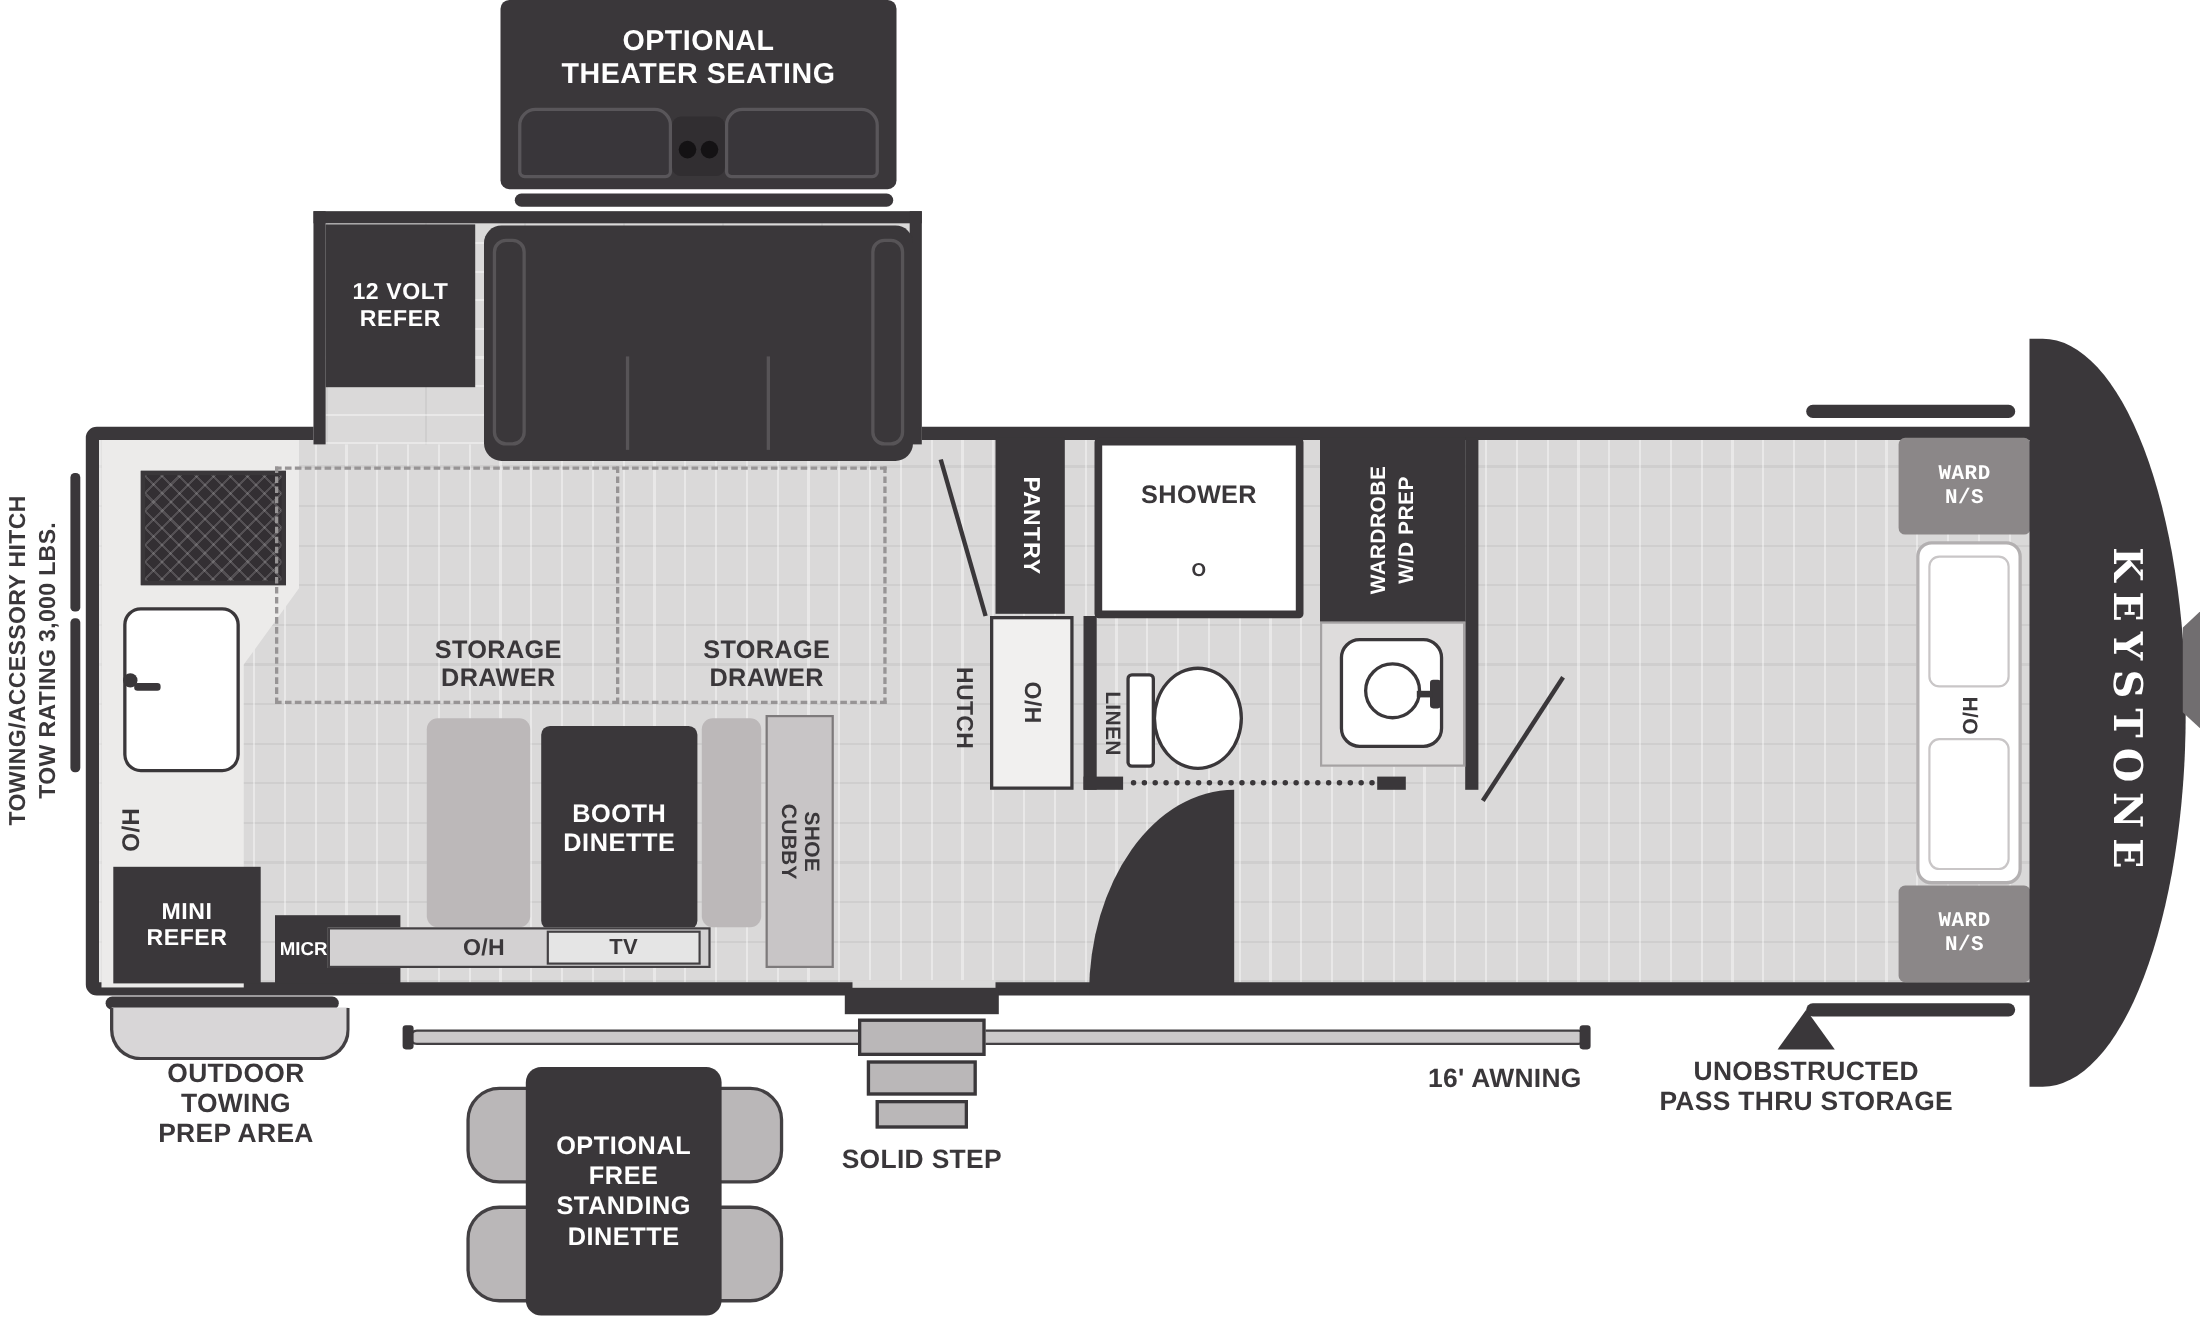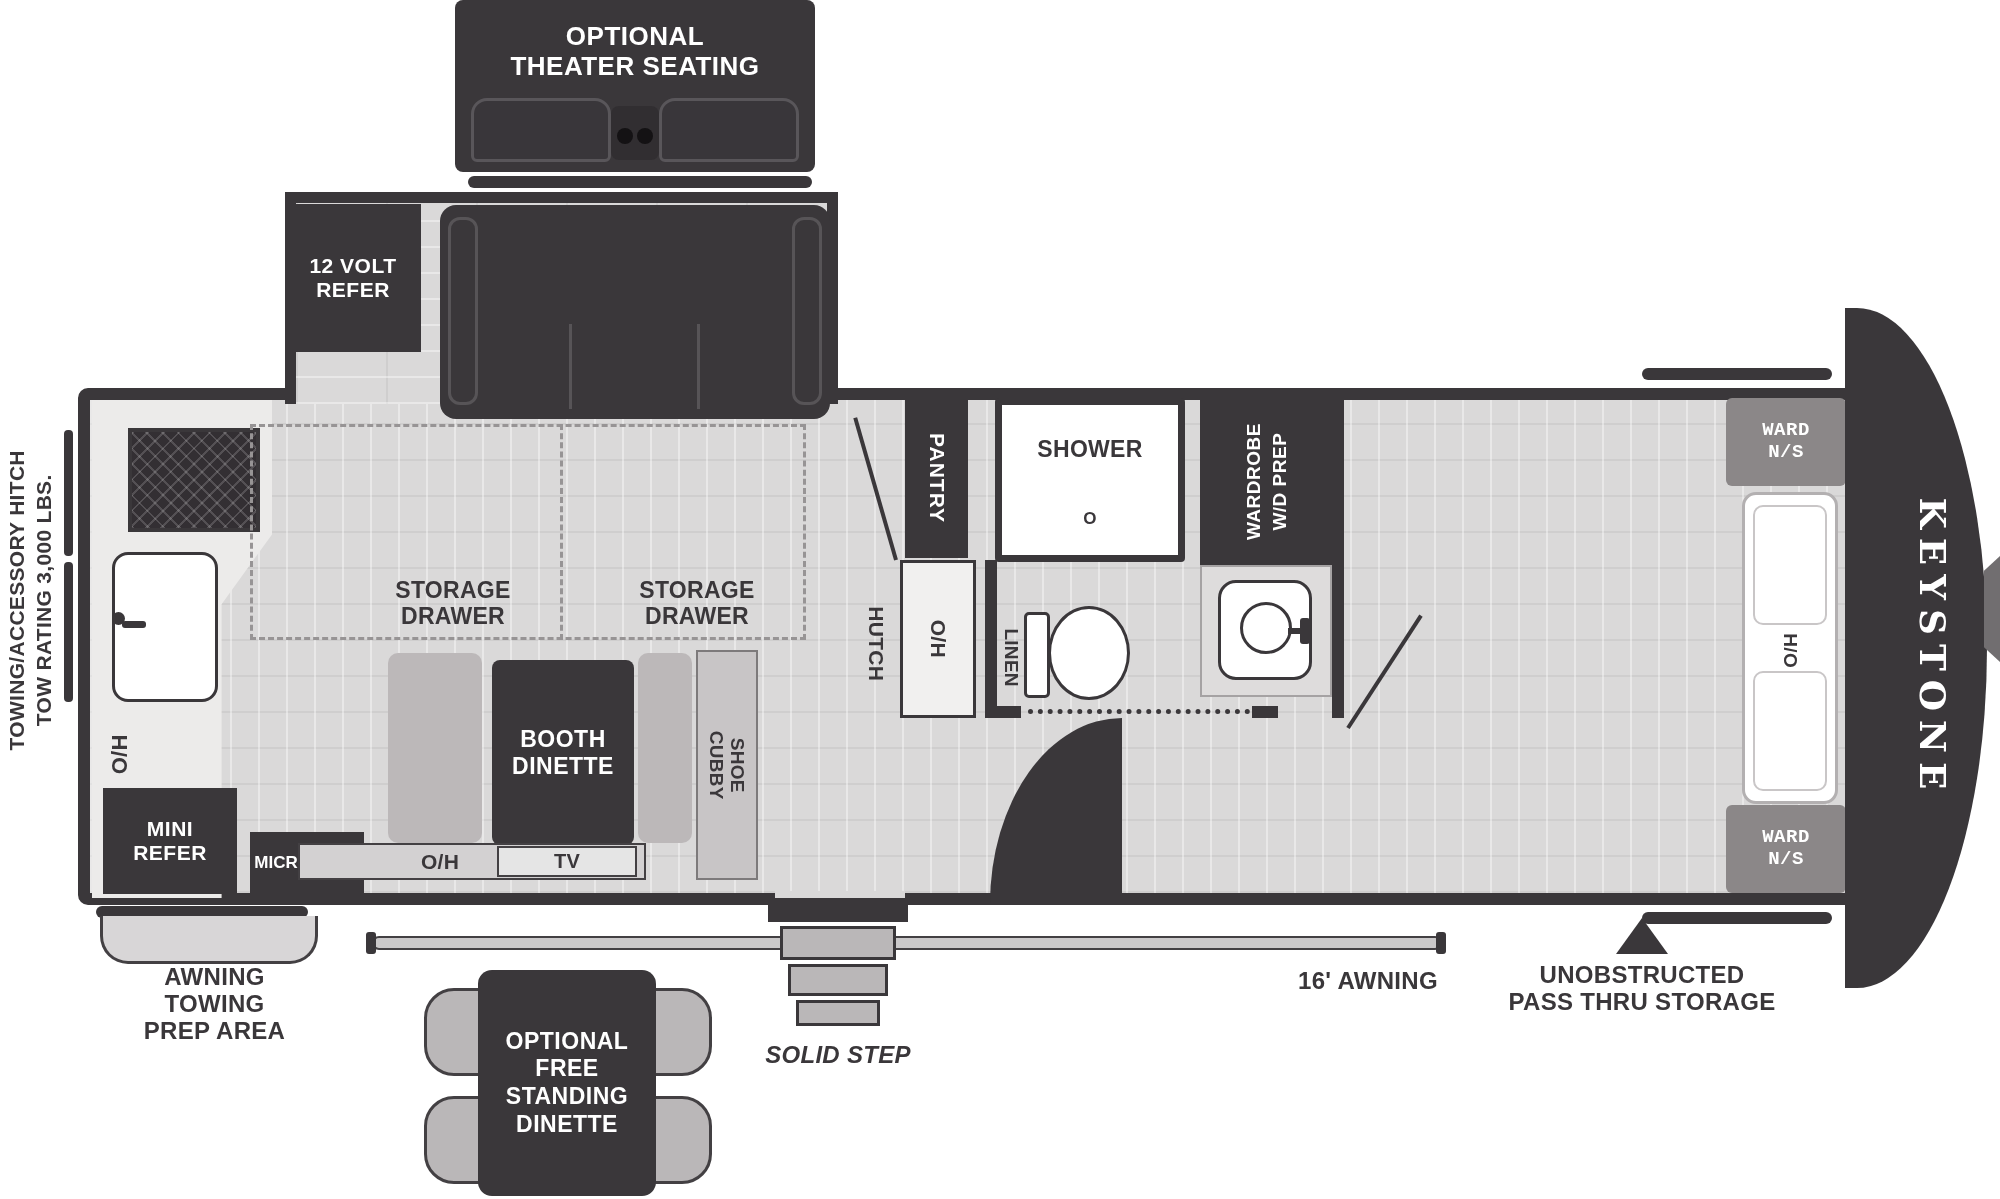--- a/index.html
+++ b/index.html
@@ -30,21 +30,21 @@
   .cup { position:absolute; bottom:16px; width:16px; height:16px; border-radius:50%; background:#141214; }
   .cup1 { left:6px; } .cup2 { left:26px; }
   .theater-rail { left:468px; top:176px; width:344px; height:12px; border-radius:6px; }
 
   
   .sofa-slide { left:285px; top:192px; width:553px; height:212px; border:11px solid #3a373a; border-bottom:none;
     background:
       repeating-linear-gradient(0deg, rgba(255,255,255,.4) 0 2px, rgba(255,255,255,0) 2px 26px),
       repeating-linear-gradient(90deg, rgba(0,0,0,.05) 0 2px, rgba(0,0,0,0) 2px 90px),
       #dad9d9; }
-  .refer-12v { left:285px; top:204px; width:136px; height:148px; }
+  .refer-12v { left:296px; top:204px; width:136px; height:148px; }
   .refer-12v .wlbl { font-size:21px; }
   .sleeper-sofa { left:440px; top:205px; width:390px; height:214px; background:#3a373a; border-radius:16px; }
   .sofa-arm { position:absolute; top:12px; width:30px; height:188px; border:3px solid #575457; border-radius:12px; }
   .arm-l { left:8px; } .arm-r { right:8px; }
   .sofa-label { position:absolute; left:0; right:0; top:72px; font-size:25px; }
   .sofa-div { position:absolute; bottom:10px; width:3px; height:85px; background:#575457; }
   .sdiv1 { left:33%; } .sdiv2 { left:66%; }
 
   
   .main-body { left:78px; top:388px; width:1784px; height:517px; border:12px solid #3a373a; border-radius:10px;
@@ -147,21 +147,21 @@
   .trim-bottom-right { left:1642px; top:912px; width:190px; }
   .trim-bottom-left { left:96px; top:906px; width:212px; }
   .outdoor-tray { left:100px; top:916px; width:218px; height:48px; background:#d8d6d7; border:3px solid #434043; border-top:none; border-radius:0 0 28px 28px; }
   .awning-bar { left:372px; top:936px; width:1070px; height:14px; background:#cbc9ca; border:2px solid #434043; border-radius:7px; }
   .awning-cap { width:10px; height:22px; border-radius:3px; top:932px; }
   .awncap-l { left:366px; } .awncap-r { left:1436px; }
   .step-1 { left:768px; top:898px; width:140px; height:24px; }
   .step-2 { left:780px; top:926px; width:116px; height:34px; background:#bab7b8; border:3px solid #3a373a; }
   .step-3 { left:788px; top:964px; width:100px; height:32px; background:#bab7b8; border:3px solid #3a373a; }
   .step-4 { left:796px; top:1000px; width:84px; height:26px; background:#bab7b8; border:3px solid #3a373a; }
-  .solid-step-label { left:748px; top:1042px; width:180px; font-size:24px;font-style:italic; }
+  .solid-step-label { left:748px; top:1042px; width:180px; font-size:24px; }
   .outdoor-kitchen-label { left:122px; top:964px; width:185px; font-size:24px; }
   .awning-label { left:1258px; top:968px; width:220px; font-size:24px; }
   .passthru-arrow { left:1616px; top:918px; width:0; height:0; border-left:26px solid transparent; border-right:26px solid transparent; border-bottom:36px solid #3a373a; background:none; }
   .passthru-label { left:1498px; top:962px; width:288px; font-size:24px; }
 
   
   .fs-chair { width:62px; height:88px; background:#bab7b8; border:3px solid #434043; }
   .fsc-l { border-radius:30px 6px 6px 30px; }
   .fsc-r { border-radius:6px 30px 30px 6px; }
   .fs-chair-1 { left:424px; top:988px; }
@@ -342,21 +342,21 @@
   <div class="abs dark awning-cap awncap-l"></div>
   <div class="abs dark awning-cap awncap-r"></div>
 
   <div class="abs dark step-1"></div>
   <div class="abs step-2"></div>
   <div class="abs step-3"></div>
   <div class="abs step-4"></div>
 
   <div class="abs lbl solid-step-label">SOLID STEP</div>
   <div class="abs lbl block outdoor-kitchen-label">
-    <span>AWNING</span>
+    <span>OUTDOOR</span>
     <span>TOWING</span>
     <span>PREP AREA</span>
   </div>
   <div class="abs lbl awning-label">16' AWNING</div>
   <div class="abs passthru-arrow"></div>
   <div class="abs lbl block passthru-label">
     <span>UNOBSTRUCTED</span>
     <span>PASS THRU STORAGE</span>
   </div>
 

